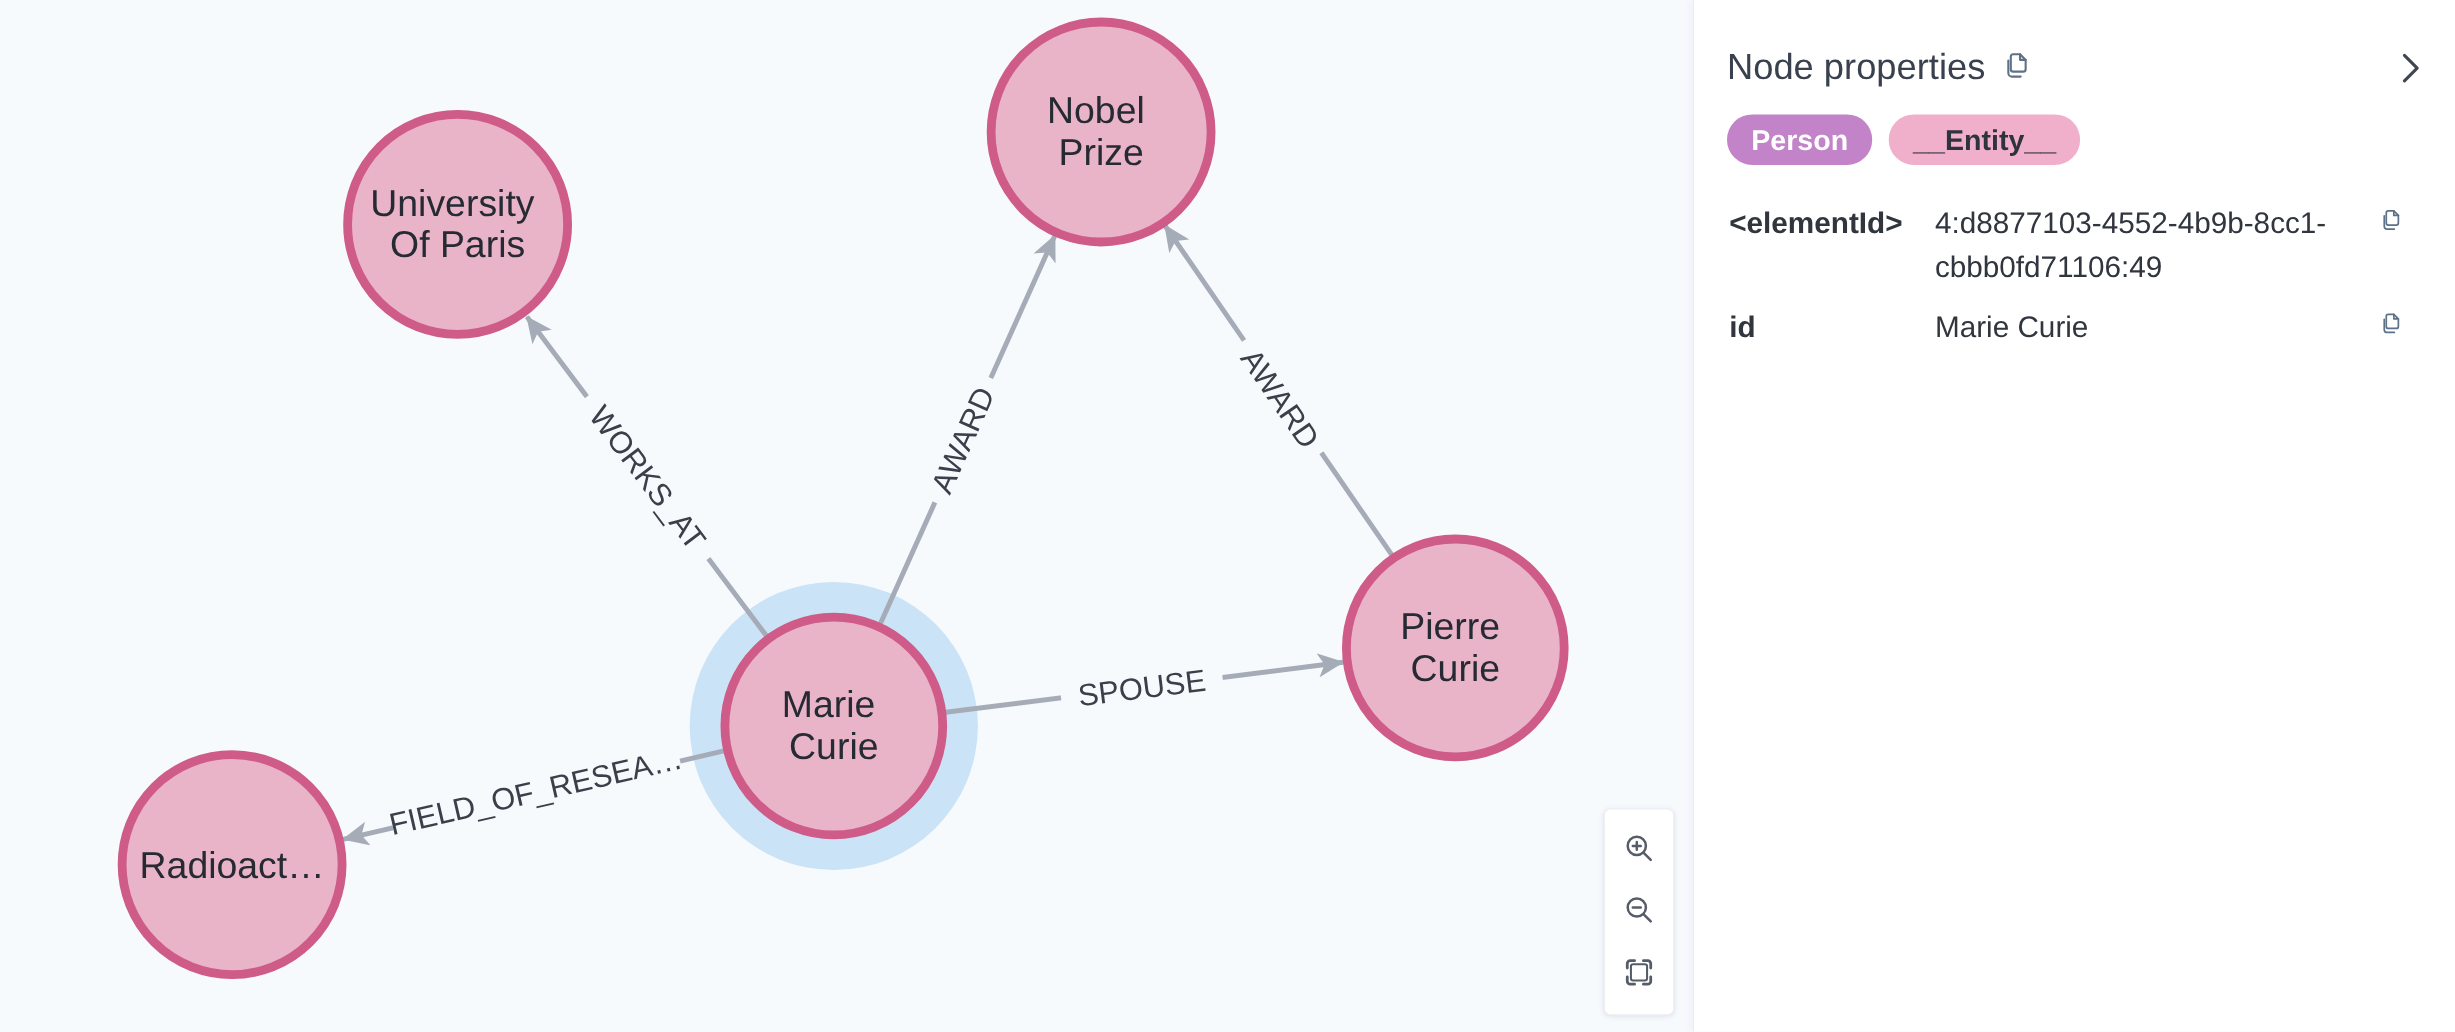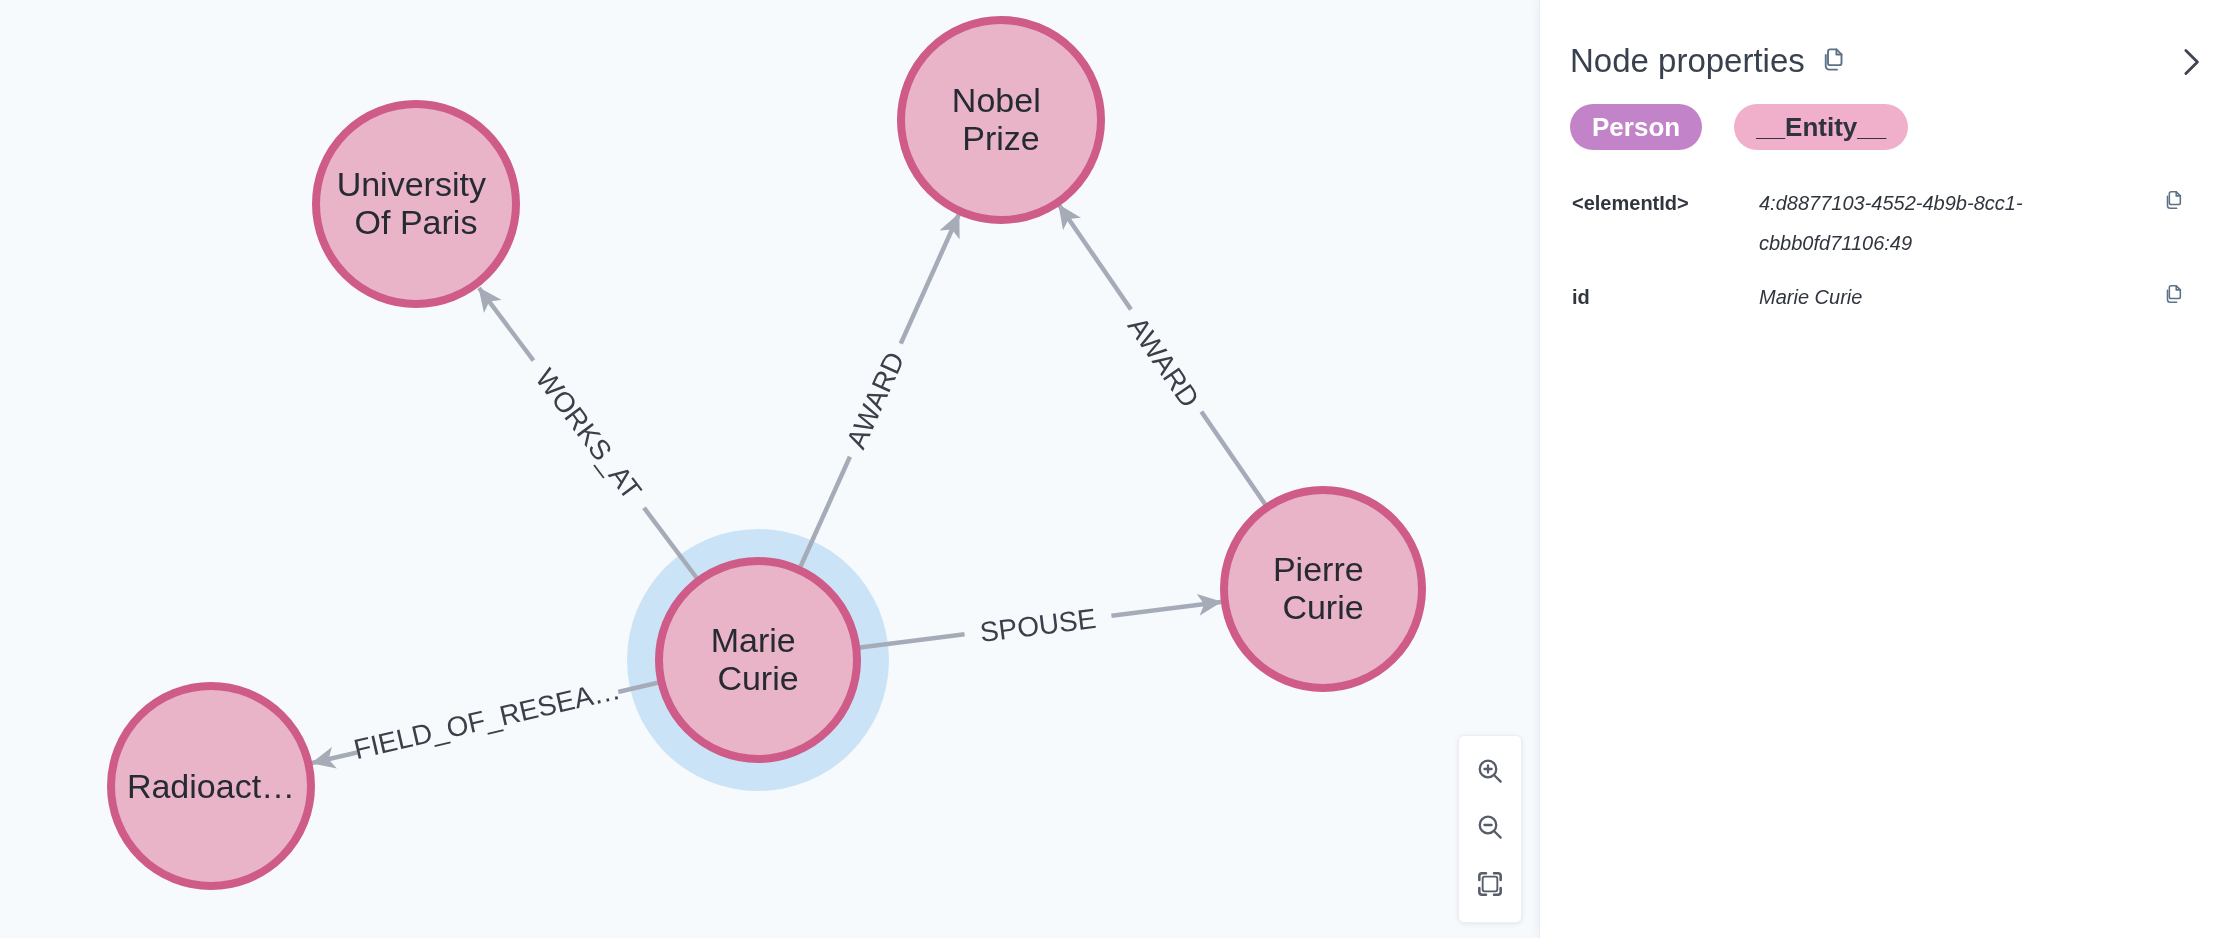--- a/index.html
+++ b/index.html
@@ -33,32 +33,32 @@
   .node-label{font-size:34px;fill:var(--node-label);text-anchor:middle;}
 
   .side-panel{position:absolute;left:1539px;top:0;width:693px;height:938px;
     background:var(--panel-bg);border-left:1px solid var(--panel-border);
     box-shadow:-3px 0 8px rgba(40,60,90,0.05);}
   .panel-header{display:flex;align-items:center;gap:14px;padding:42px 30px 0 30px;}
   .panel-title{font-size:33px;color:var(--title-color);}
   .copy-btn{background:none;border:none;cursor:pointer;display:inline-flex;align-items:center;padding:0;}
   .collapse-btn{position:absolute;top:40px;right:22px;background:none;border:none;cursor:pointer;padding:4px;}
 
-  .badge-row{display:flex;gap:32px;padding:24px 0 0 30px;}
+  .badge-row{display:flex;gap:15px;padding:24px 0 0 30px;}
   .badge{height:46px;border-radius:23px;display:inline-flex;align-items:center;
     padding:0 22px;font-size:26px;font-weight:bold;cursor:pointer;border:none;}
   .badge.b0{background:var(--badge1-bg);color:var(--badge1-fg);}
   .badge.b1{background:var(--badge2-bg);color:var(--badge2-fg);}
 
   .prop-table{margin-top:26px;}
   .prop-row{display:flex;align-items:flex-start;padding:7px 12px 7px 32px;margin-right:30px;
-    font-size:20px;line-height:40px;color:var(--prop-color);}
+    font-size:27px;line-height:40px;color:var(--prop-color);}
   .prop-row.striped{background:var(--stripe);}
   .prop-key{width:187px;flex:0 0 187px;font-weight:bold;}
-  .prop-value{flex:1;word-break:break-word;padding-right:18px;font-style:italic;}
+  .prop-value{flex:1;word-break:break-word;padding-right:18px;}
   .prop-copy{flex:0 0 28px;margin-top:6px;}
 
   .zoom-toolbar{position:absolute;left:1458px;top:735px;width:64px;height:188px;
     background:#FFFFFF;border:1px solid #ECEEF2;border-radius:6px;
     box-shadow:0 1px 5px rgba(40,60,90,0.10);
     display:flex;flex-direction:column;align-items:center;justify-content:space-around;padding:8px 0;}
   .zoom-btn{background:none;border:none;cursor:pointer;display:flex;align-items:center;justify-content:center;width:44px;height:44px;}
 </style>
 </head>
 <body>

